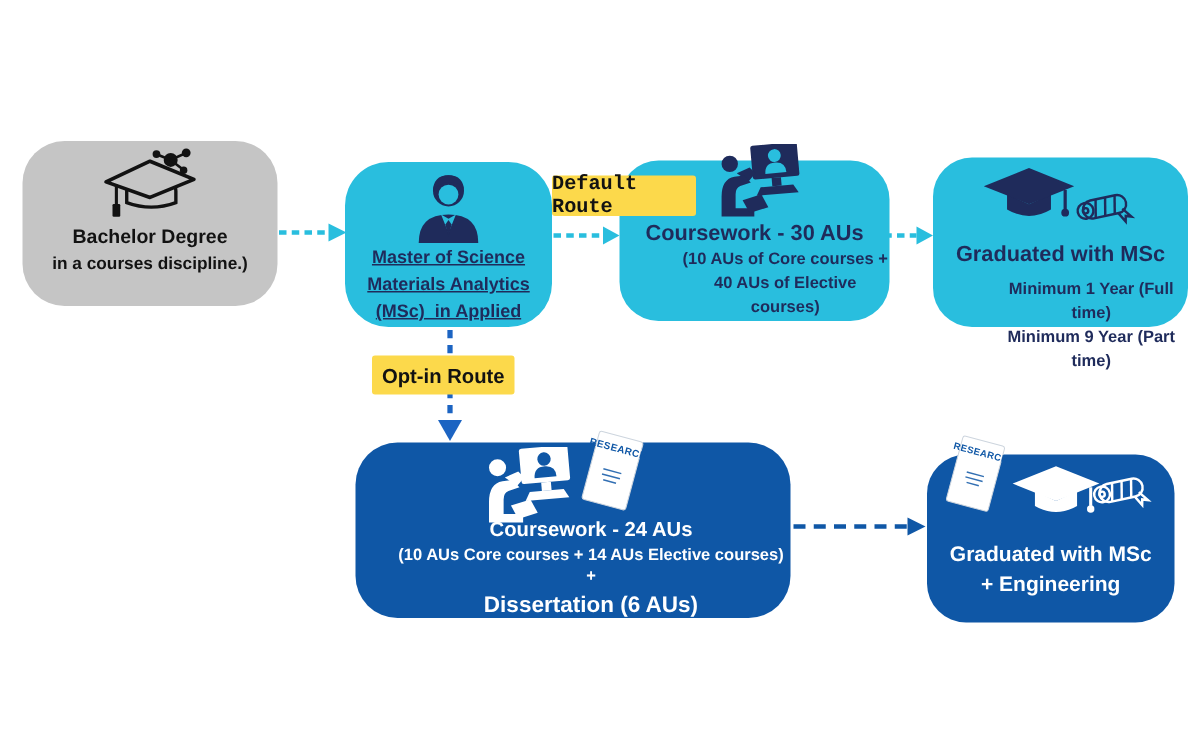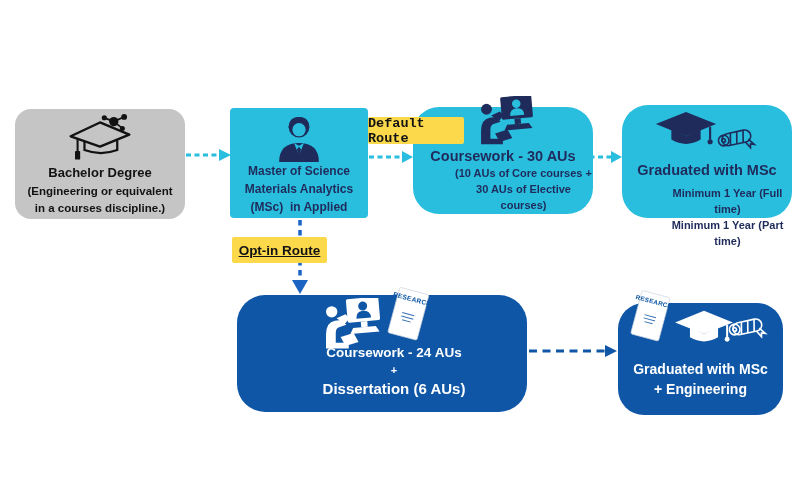--- a/index.html
+++ b/index.html
@@ -12,31 +12,31 @@
   .arrow-layer{position:absolute;left:0;top:0;pointer-events:none;}
   .arrow line{fill:none;}
   .arrow.cyan line{stroke:var(--cyan);stroke-width:3;stroke-dasharray:5 3.5;}
   .arrow.cyan polygon{fill:var(--cyan);}
   .arrow.blue line{stroke:var(--arrow-blue);stroke-width:3.5;stroke-dasharray:5.5 4.5;}
   .arrow.blue polygon{fill:var(--arrow-blue);}
   .arrow.darkblue line{stroke:var(--dark-blue);stroke-width:3;stroke-dasharray:8 5.5;}
   .arrow.darkblue polygon{fill:var(--dark-blue);}
 
   .node{position:absolute;display:flex;flex-direction:column;align-items:center;text-align:center;}
-  .node-bachelor{left:15px;top:109px;width:170px;height:110px;border-radius:16px;background:var(--gray);color:var(--ink-black);}
-  .node-msc{left:230px;top:108px;width:138px;height:110px;border-radius:4px;background:var(--cyan);color:var(--navy);}
+  .node-bachelor{left:15px;top:94px;width:170px;height:110px;border-radius:28px;background:var(--gray);color:var(--ink-black);}
+  .node-msc{left:230px;top:108px;width:138px;height:110px;border-radius:29px;background:var(--cyan);color:var(--navy);text-decoration:underline;}
   .node-c30{left:413px;top:107px;width:180px;height:107px;border-radius:26px;background:var(--cyan);color:var(--navy);}
   .node-grad{left:622px;top:105px;width:170px;height:113px;border-radius:26px;background:var(--cyan);color:var(--navy);}
   .node-c24{left:237px;top:295px;width:290px;height:117px;border-radius:28px;background:var(--dark-blue);color:var(--white);}
   .node-gradd{left:618px;top:303px;width:165px;height:112px;border-radius:26px;background:var(--dark-blue);color:var(--white);}
 
   .route-label{position:absolute;display:flex;align-items:center;justify-content:center;
     background:var(--yellow);color:var(--ink-black);font-size:13.5px;border-radius:2px;z-index:5;}
   .label-default{left:368px;top:117px;width:96px;height:27px;font-family:Liberation Mono, monospace;}
-  .label-optin{left:232px;top:237px;width:95px;height:26px;text-decoration:underline;}
+  .label-optin{left:248px;top:237px;width:95px;height:26px;}
 
   .t-title-13{font-size:13px;line-height:1.5;}
   .t-sub-115{font-size:11.5px;line-height:1.5;}
   .msc-line{font-size:12px;line-height:1.5;white-space:pre-wrap;}
   .t-title-15{font-size:14.5px;line-height:1.4;}
   .t-sub-11{font-size:11px;line-height:1.45;margin-left:41px;}
   .t-title-135{font-size:13.5px;line-height:1.4;}
   .t-sub-c24{font-size:11px;line-height:1.3;}
   .t-plus{font-size:11px;line-height:1.4;}
   .t-diss{font-size:15px;line-height:1.4;}
@@ -105,21 +105,20 @@
       <rect class="fill-black" x="11" y="44" width="6" height="10" rx="1"></rect>
       <circle class="fill-black" cx="56" cy="10" r="5.4"></circle>
       <line x1="56" y1="10" x2="46" y2="6" stroke="#121212" stroke-width="2"></line>
         <circle class="fill-black" cx="45" cy="5.5" r="3"></circle>
       <line x1="56" y1="10" x2="67" y2="5" stroke="#121212" stroke-width="2"></line>
         <circle class="fill-black" cx="68" cy="4.5" r="3.4"></circle>
       <line x1="56" y1="10" x2="65" y2="17" stroke="#121212" stroke-width="2"></line>
         <circle class="fill-black" cx="66" cy="18" r="2.9"></circle>
     </svg>
     <div class="t-title-13">Bachelor Degree</div>
-    <div class="t-sub-115">(Engineering or equivalent</div>
     <div class="t-sub-115">in a courses discipline.)</div>
   </div>
 
   <div class="node node-msc on-cyan">
     <svg class="msc-icon" width="48" height="48" viewBox="0 0 56 58">
       <circle class="ink" cx="28" cy="16" r="12.5"></circle>
       <circle class="bgfill" cx="28" cy="19" r="8"></circle>
       <path class="ink" d="M15.5 17 Q15.5 3.5 28 3.5 Q40.5 3.5 40.5 17 Q40.5 11 33 9.5 Q21 7.5 15.5 17 Z"></path>
       <path class="ink" d="M4 58 Q4 35 28 35 Q52 35 52 58 Z"></path>
       <path class="bgfill" d="M28 38.5 L22 35 L28 50 L34 35 Z"></path>
@@ -141,21 +140,21 @@
         <rect class="ink" x="48" y="29" width="8" height="7"></rect>
         <path class="ink" d="M38 36 L66 36 L70 43 L34 43 Z"></path>
       </g>
       <circle class="ink" cx="13" cy="17" r="7"></circle>
       <path class="ink" d="M19 25 L29 32 L35 25 L30 20 Z"></path>
       <path class="ink" d="M6 62 L6 45 Q6 30 17 28 L25 27 L31 33 L22 36 Q18 37.5 18 43 L18 55 L34 55 L34 62 Z"></path>
       <path class="ink" d="M24 48 L40 43 L46 54 L30 59 Z"></path>
     </svg>
     <div class="t-title-15">Coursework - 30 AUs</div>
     <div class="t-sub-11">(10 AUs of Core courses +</div>
-    <div class="t-sub-11">30 AUs of Elective courses)</div>
+    <div class="t-sub-11">40 AUs of Elective courses)</div>
   </div>
 
   <div class="node node-grad on-cyan">
     <div class="icon-row grad-icons">
       <svg class="grad-cap" width="62" height="42" viewBox="0 0 72 46">
         <path class="ink" d="M19 21 L19 33 Q36 43 53 33 L53 21 L36 29 Z"></path>
         <polygon class="ink" points="36,1 71,15 36,29 1,15"></polygon>
         <path class="ink-stroke" stroke-width="2.5" d="M64 18 L64 33"></path>
         <circle class="ink" cx="64" cy="35.5" r="3"></circle>
       </svg>
@@ -166,21 +165,21 @@
           <circle cx="14" cy="18.5" r="2.2"></circle>
           <line x1="24" y1="11" x2="21" y2="26"></line>
           <line x1="32" y1="11" x2="29" y2="26"></line>
           <line x1="40" y1="11" x2="37" y2="26"></line>
           <path d="M44 23 L50 31 L45.5 29.5 L44.5 34 L40 26"></path>
         </g>
       </svg>
     </div>
     <div class="t-title-15" style="margin-top:3px">Graduated with MSc</div>
     <div class="t-sub-11" style="margin-top:6px">Minimum 1 Year (Full time)</div>
-    <div class="t-sub-11">Minimum 1 Year (Part time)</div>
+    <div class="t-sub-11">Minimum 9 Year (Part time)</div>
   </div>
 
   <div class="route-label label-optin">Opt-in Route</div>
 
   <div class="node node-c24 on-blue">
     <svg class="abs c24-learn" width="62" height="52" viewBox="0 0 76 64">
       <g transform="rotate(-5 50 20)">
         <rect class="ink" x="32" y="0" width="40" height="29" rx="2"></rect>
         <circle class="bgfill" cx="52" cy="10" r="5.5"></circle>
         <path class="bgfill" d="M43 25 Q43 16 52 16 Q61 16 61 25 Z"></path>
@@ -196,20 +195,21 @@
       <g transform="rotate(15 26 32)">
         <rect class="paper" x="9" y="4" width="34" height="53" rx="2"></rect>
         <text class="paper-ink" x="26" y="16" text-anchor="middle" font-size="7.5" letter-spacing="0.3">RESEARCH</text>
         <line class="paper-line" x1="19" y1="31" x2="33" y2="31"></line>
         <line class="paper-line" x1="19" y1="35" x2="33" y2="35"></line>
         <line class="paper-line" x1="21" y1="39" x2="31" y2="39"></line>
       </g>
     </svg>
     <div class="c24-text">
       <div class="t-title-135">Coursework - 24 AUs</div>
+      <div class="t-sub-c24">(10 AUs Core courses + 14 AUs Elective courses)</div>
       <div class="t-plus">+</div>
       <div class="t-diss">Dissertation (6 AUs)</div>
     </div>
   </div>
 
   <div class="node node-gradd on-blue">
     <svg class="abs gradd-paper" width="44" height="56" viewBox="0 0 52 64">
       <g transform="rotate(15 26 32)">
         <rect class="paper" x="9" y="4" width="34" height="53" rx="2"></rect>
         <text class="paper-ink" x="26" y="16" text-anchor="middle" font-size="7.5" letter-spacing="0.3">RESEARCH</text>

